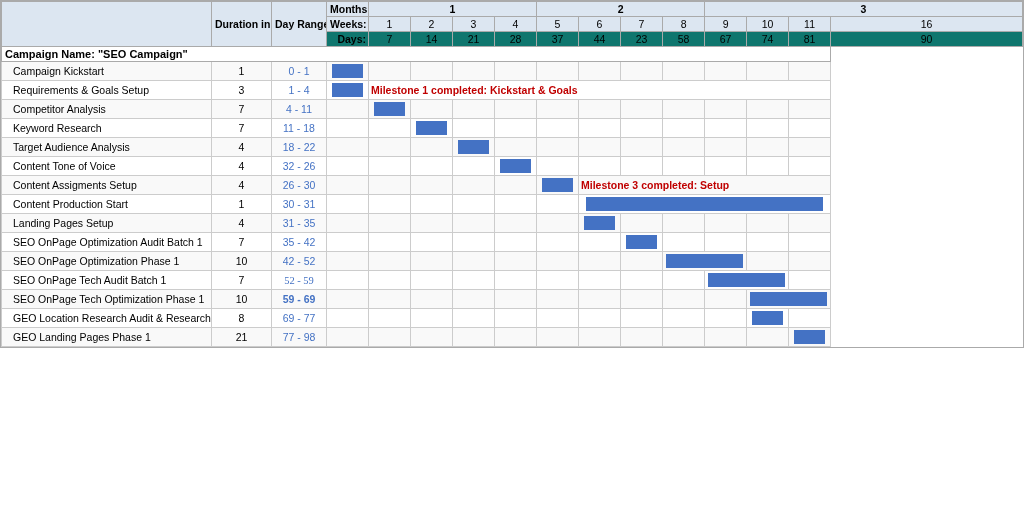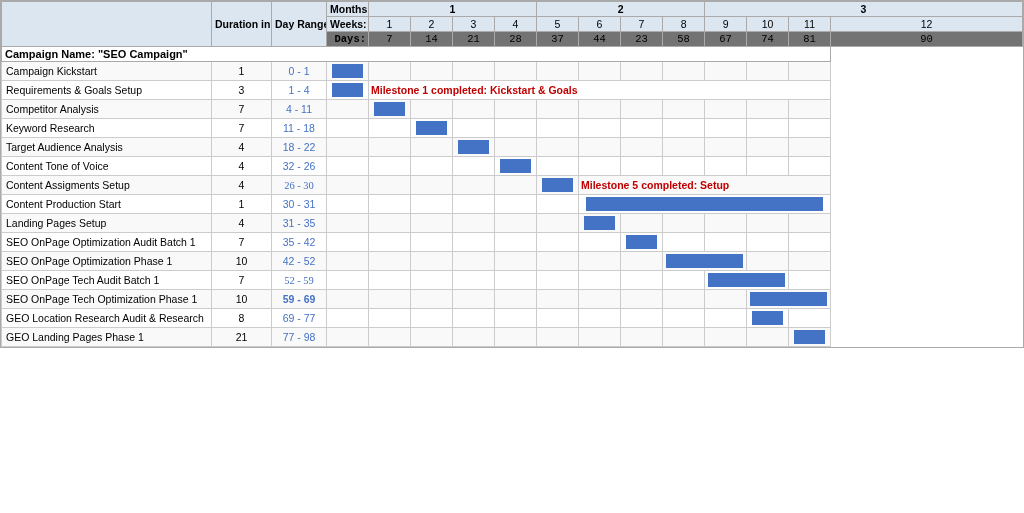--- a/index.html
+++ b/index.html
@@ -25,40 +25,40 @@
       text-align: center;
       font-size: 10.5px;
       white-space: nowrap;
       overflow: hidden;
     }
     .col-name { width: 210px; text-align: left; }
     .col-duration { width: 60px; }
     .col-dayrange { width: 55px; }
     .months-row th { background: #dce6f1; }
     .weeks-row th { background: #dce6f1; margin-left: 36px; }
-    .days-row th { background: #737373; font-family: Liberation Mono, monospace; }
+    .days-row th { background: #0f766e; }
 
     
     .campaign-title td {
       background: #fff;
       font-weight: bold;
       font-size: 11px;
       text-align: left;
       border: 1px solid #aaa;
     }
 
     
     .data-row td {
       background: #fff;
       border: 1px solid #ccc;
       font-size: 10.5px;
     }
     .data-row td.col-name {
       text-align: left;
-      padding-left: 4px;
+      padding-left: 11px;
     }
     .data-row:nth-child(even) td {
       background: #f9f9f9;
     }
 
     
     .bar-cell {
       padding: 1px;
       position: relative;
       background: #fff;
@@ -131,21 +131,21 @@
         <th class="week-cell">2</th>
         <th class="week-cell">3</th>
         <th class="week-cell">4</th>
         <th class="week-cell">5</th>
         <th class="week-cell">6</th>
         <th class="week-cell">7</th>
         <th class="week-cell">8</th>
         <th class="week-cell">9</th>
         <th class="week-cell">10</th>
         <th class="week-cell">11</th>
-        <th class="week-cell">12</th>
+        <th class="week-cell">16</th>
       </tr>
 
       <tr class="days-row">
         <th class="label-cell" style="text-align:right; padding-right:2px;">Days:</th>
         <th class="day-cell">7</th>
         <th class="day-cell">14</th>
         <th class="day-cell">21</th>
         <th class="day-cell">28</th>
         <th class="day-cell">37</th>
         <th class="day-cell">44</th>
@@ -261,30 +261,30 @@
           <td class="bar-cell"></td>
           <td class="bar-cell"></td>
           <td class="bar-cell"></td>
           <td class="bar-cell"></td>
           <td class="bar-cell"></td>
           <td class="bar-cell"></td>
         </tr>
         <tr class="data-row">
           <td class="col-name">Content Assigments Setup</td>
           <td class="col-duration">4</td>
-          <td class="col-dayrange" style="color: rgb(68, 114, 196); font-family: Liberation Serif, serif;">26 - 30</td>
+          <td class="col-dayrange" style="color: rgb(68, 114, 196);">26 - 30</td>
           <td class="bar-cell"></td>
           <td class="bar-cell"></td>
           <td class="bar-cell"></td>
           <td class="bar-cell"></td>
           <td class="bar-cell"></td>
           <td class="bar-cell">
             <span class="bar-fill" style="width: 80%;"></span>
           </td>
-          <td colspan="6" class="milestone-text">Milestone 5 completed: Setup</td>
+          <td colspan="6" class="milestone-text">Milestone 3 completed: Setup</td>
         </tr>
         <tr class="data-row">
           <td class="col-name">Content Production Start</td>
           <td class="col-duration">1</td>
           <td class="col-dayrange" style="color: rgb(68, 114, 196);">30 - 31</td>
           <td class="bar-cell"></td>
           <td class="bar-cell"></td>
           <td class="bar-cell"></td>
           <td class="bar-cell"></td>
           <td class="bar-cell"></td>

